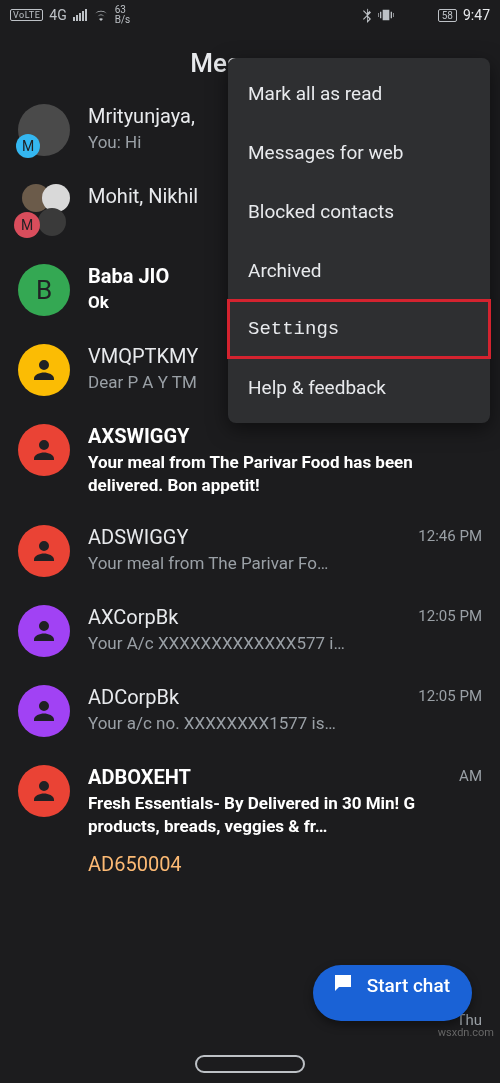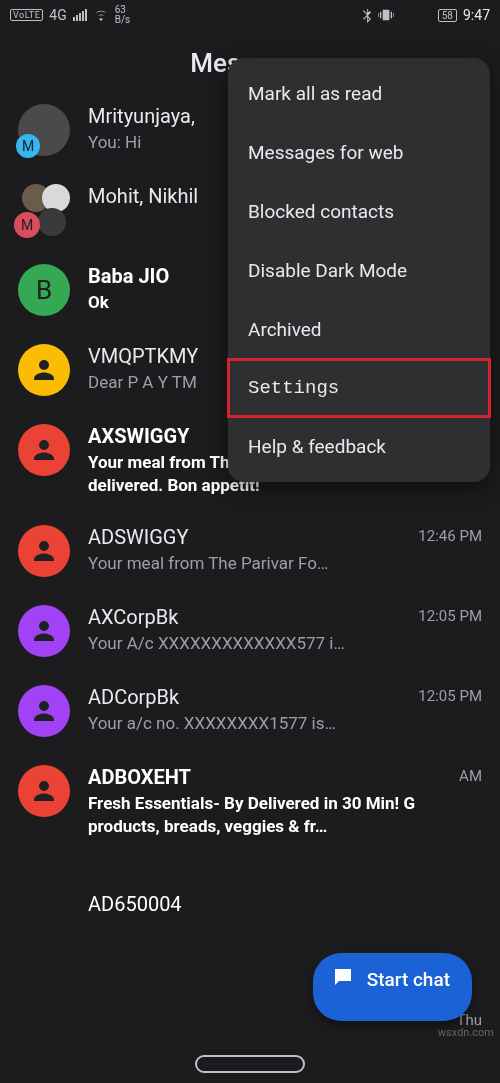--- a/index.html
+++ b/index.html
@@ -123,21 +123,21 @@
       color: #9aa0a6;
     }
 
     
     .menu {
       position: absolute;
       right: 10px;
       top: 58px;
       width: 262px;
       background: #2e2f31;
-      border-radius: 16px;
+      border-radius: 8px;
       box-shadow: 0 6px 20px rgba(0,0,0,0.5);
       padding: 6px 0;
       z-index: 20;
     }
     .menu-item {
       padding: 18px 20px;
       font-size: 19px;
       color: #e8eaed;
     }
     .menu-item.highlight {
@@ -146,21 +146,21 @@
       font-family: Liberation Mono, monospace;
     }
 
     
     .fab {
       position: absolute;
       right: 28px;
       bottom: 62px;
       background: #1a62d6;
       color: #fff;
-      height: 68px;
+      height: 56px;
       border-radius: 28px;
       display: flex;
       align-items: center;
       gap: 12px;
       padding: 0 22px 16px 18px;
       font-size: 19px;
       font-weight: 500;
       box-shadow: 0 4px 10px rgba(0,0,0,0.4);
       z-index: 15;
     }
@@ -183,22 +183,21 @@
       right: 6px;
       bottom: 44px;
       font-size: 11px;
       color: #666;
       z-index: 1;
     }
 
     .peek {
       padding-left: 88px;
       font-size: 20px;
-      color: #ffffff;
-      margin-top: 40px;
+      color: #fdba74;
     }
     .peek-time{
       position:absolute; right:18px; bottom:54px; font-size:15px; color:#9aa0a6; z-index:2;
     }
   </style>
 </head>
 <body>
 
 <div class="statusbar">
   <div class="left">
@@ -340,21 +339,20 @@
     </div>
   </div>
 
 <div class="peek">AD650004</div>
 <div class="peek-time">Thu</div>
 
 <div class="menu" id="menu">
     <div class="menu-item">Mark all as read</div>
     <div class="menu-item">Messages for web</div>
     <div class="menu-item">Blocked contacts</div>
-    <div class="menu-item">Disable Dark Mode</div>
     <div class="menu-item">Archived</div>
     <div class="menu-item highlight">Settings</div>
     <div class="menu-item">Help &amp; feedback</div>
   </div>
 
 <div class="fab">
   <span>
     <svg viewBox="0 0 24 24">
         <path fill="#fff" d="M4 4h16v12H8l-4 4V4zm3 4h10v2H7V8zm0 3h7v2H7v-2z"></path>
       </svg>

